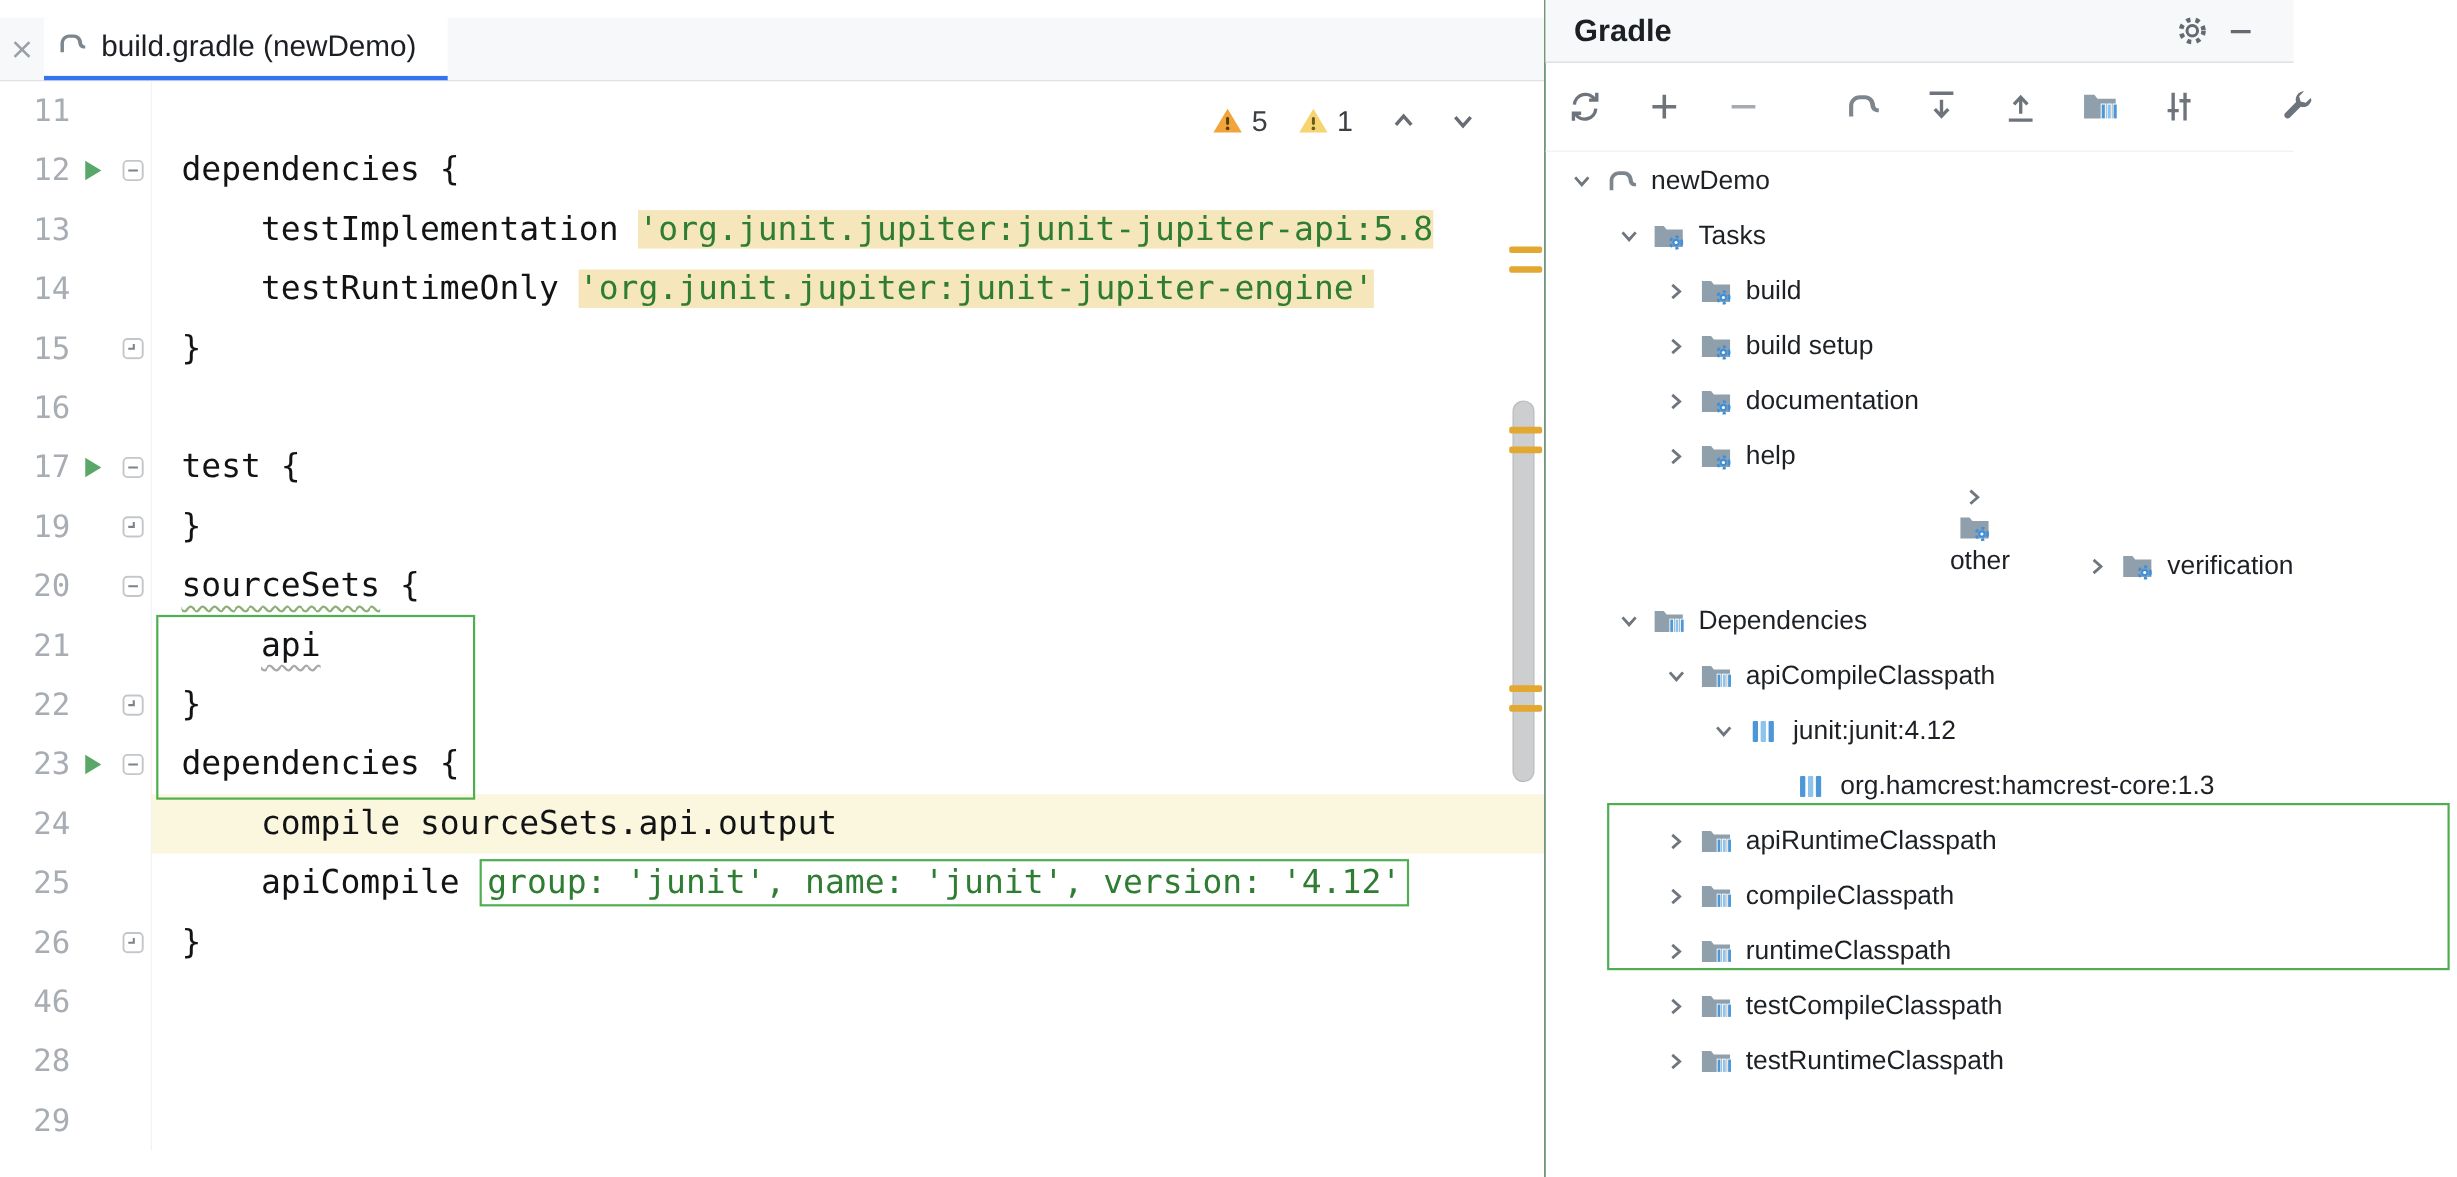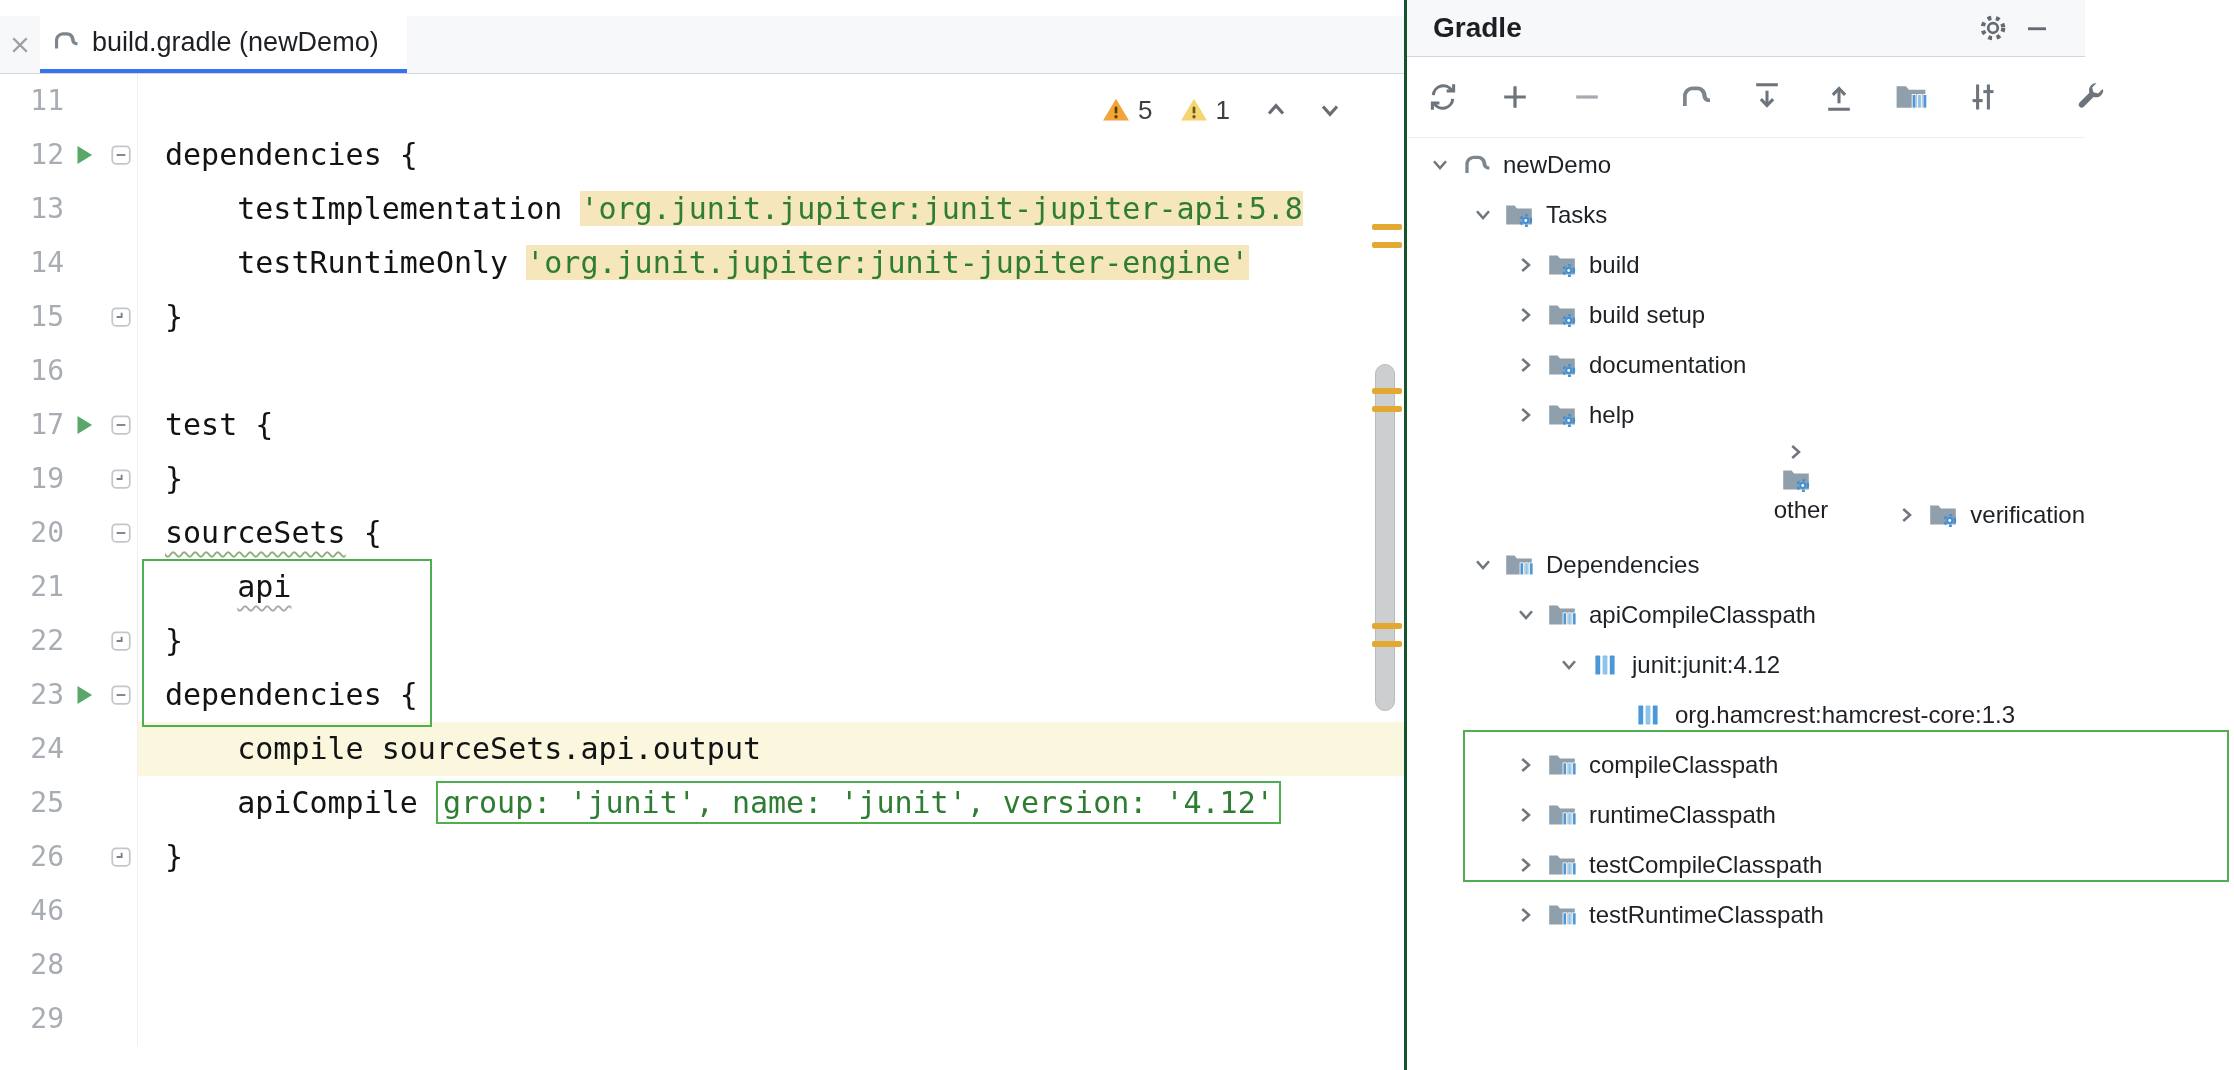--- a/index.html
+++ b/index.html
@@ -37,21 +37,21 @@
   .inspect .cnt{font-size:26px;color:#3c4043;font-family:"Liberation Sans",sans-serif;}
   .inspect .nav{display:flex;align-items:center;justify-content:center;width:40px;height:40px;cursor:pointer;}
 
   .vthumb{position:absolute;right:9px;top:290px;width:18px;height:345px;background:#cdced0;
           border:1px solid #b9babc;border-radius:10px;}
   .stripe{position:absolute;right:2px;width:30px;height:6px;background:#e3a832;border-radius:2px;}
   .hthumb{position:absolute;left:140px;right:60px;bottom:4px;height:9px;background:#dcdddf;border-radius:5px;}
 
   
   .panel{position:absolute;left:1404px;top:0;width:681px;height:1070px;background:#fff;
-         border-left:3px solid #14532d;box-sizing:border-box;}
+         border-left:1px solid #14532d;box-sizing:border-box;}
   .panel-header{height:57px;background:#f7f8fa;border-bottom:1px solid #d5d7da;display:flex;align-items:center;
                 padding:0 26px;box-sizing:border-box;}
   .panel-title{font-size:28px;font-weight:700;color:#1c1f23;flex:1;}
   .ph-btn{display:flex;align-items:center;justify-content:center;width:44px;height:44px;cursor:pointer;}
   .panel-toolbar{height:80px;display:flex;align-items:center;padding-left:18px;gap:36px;border-bottom:1px solid #efeff1;}
   .tb-btn{display:flex;align-items:center;justify-content:center;width:36px;height:36px;cursor:pointer;}
   .tb-sep{width:1px;height:38px;background:#d4d6d9;}
 
   .tree{position:relative;padding-top:2px;}
   .tree-row{height:50px;display:flex;align-items:center;font-size:24px;color:#1d2125;cursor:default;}
@@ -456,20 +456,39 @@
             <svg width="32" height="32" viewBox="0 0 20 20">
               <path d="M2 4h5.2l1.6 2H18v10H2z" fill="#8fa0ac"></path>
               <rect x="10.4" y="8.4" width="2.6" height="8" fill="#fff"></rect>
               <rect x="10.9" y="8.9" width="1.6" height="7" fill="#4b97d8"></rect>
               <rect x="13.4" y="8.4" width="2.6" height="8" fill="#fff"></rect>
               <rect x="13.9" y="8.9" width="1.6" height="7" fill="#8ec3ec"></rect>
               <rect x="16.4" y="8.4" width="2.6" height="8" fill="#fff"></rect>
               <rect x="16.9" y="8.9" width="1.6" height="7" fill="#4b97d8"></rect>
             </svg>
           </span>
+          <span class="tw-label">apiRuntimeClasspath</span>
+        </div>
+        <div class="tree-row" style="padding-left: 100px;">
+          <span class="tw-chev">
+            <svg width="24" height="24" viewBox="0 0 16 16">
+              <polyline points="5.5,4 10,8 5.5,12" fill="none" stroke="#6f767d" stroke-width="1.7"></polyline>
+            </svg>
+          </span>
+          <span class="tw-icon">
+            <svg width="32" height="32" viewBox="0 0 20 20">
+              <path d="M2 4h5.2l1.6 2H18v10H2z" fill="#8fa0ac"></path>
+              <rect x="10.4" y="8.4" width="2.6" height="8" fill="#fff"></rect>
+              <rect x="10.9" y="8.9" width="1.6" height="7" fill="#4b97d8"></rect>
+              <rect x="13.4" y="8.4" width="2.6" height="8" fill="#fff"></rect>
+              <rect x="13.9" y="8.9" width="1.6" height="7" fill="#8ec3ec"></rect>
+              <rect x="16.4" y="8.4" width="2.6" height="8" fill="#fff"></rect>
+              <rect x="16.9" y="8.9" width="1.6" height="7" fill="#4b97d8"></rect>
+            </svg>
+          </span>
           <span class="tw-label">compileClasspath</span>
         </div>
         <div class="tree-row" style="padding-left: 100px;">
           <span class="tw-chev">
             <svg width="24" height="24" viewBox="0 0 16 16">
               <polyline points="5.5,4 10,8 5.5,12" fill="none" stroke="#6f767d" stroke-width="1.7"></polyline>
             </svg>
           </span>
           <span class="tw-icon">
             <svg width="32" height="32" viewBox="0 0 20 20">

